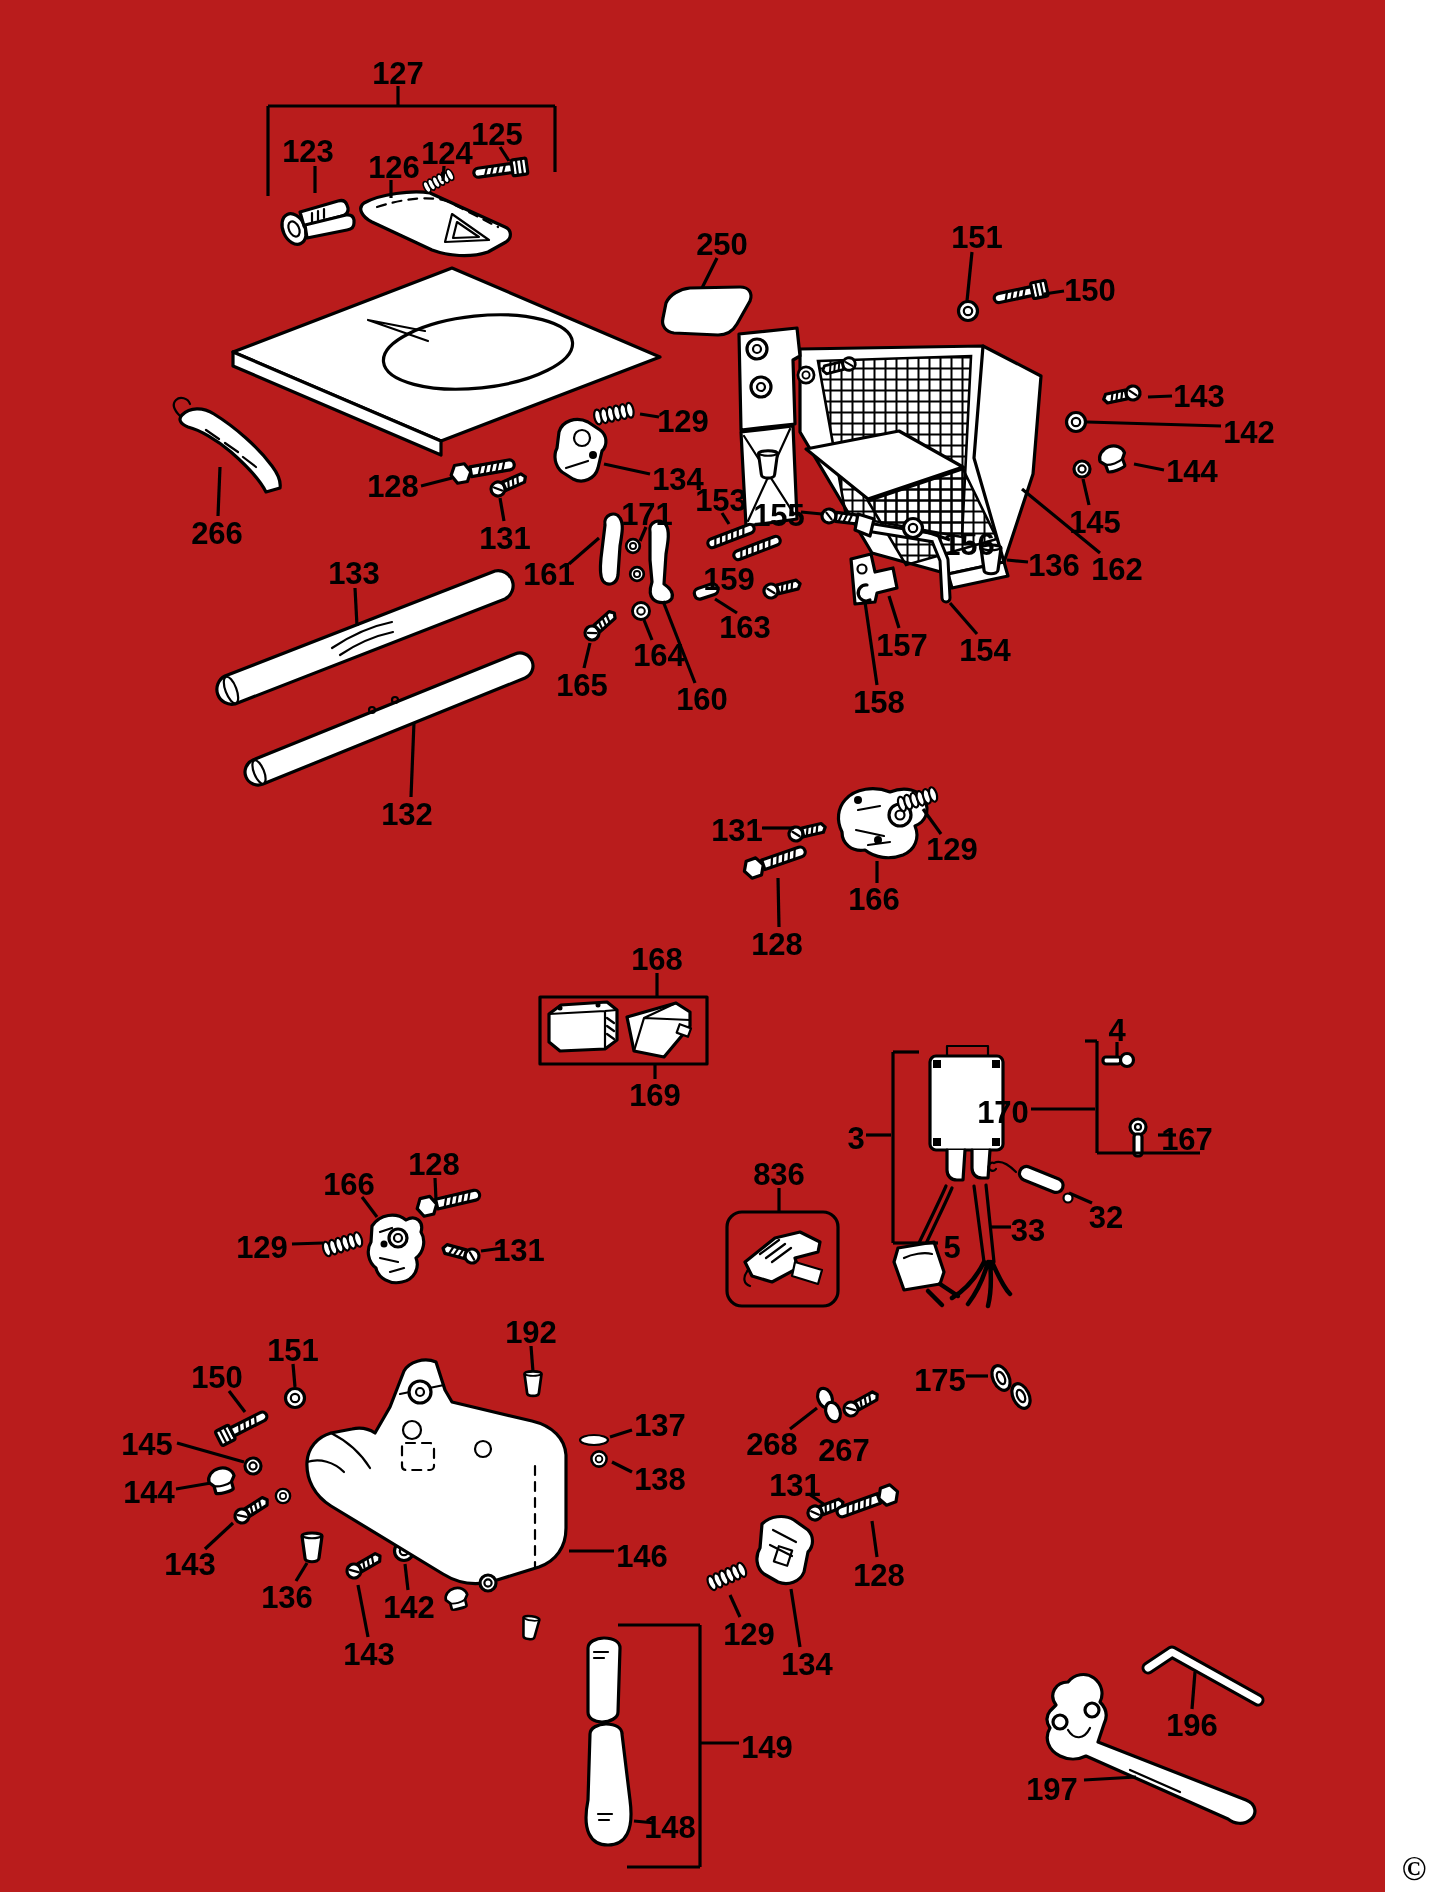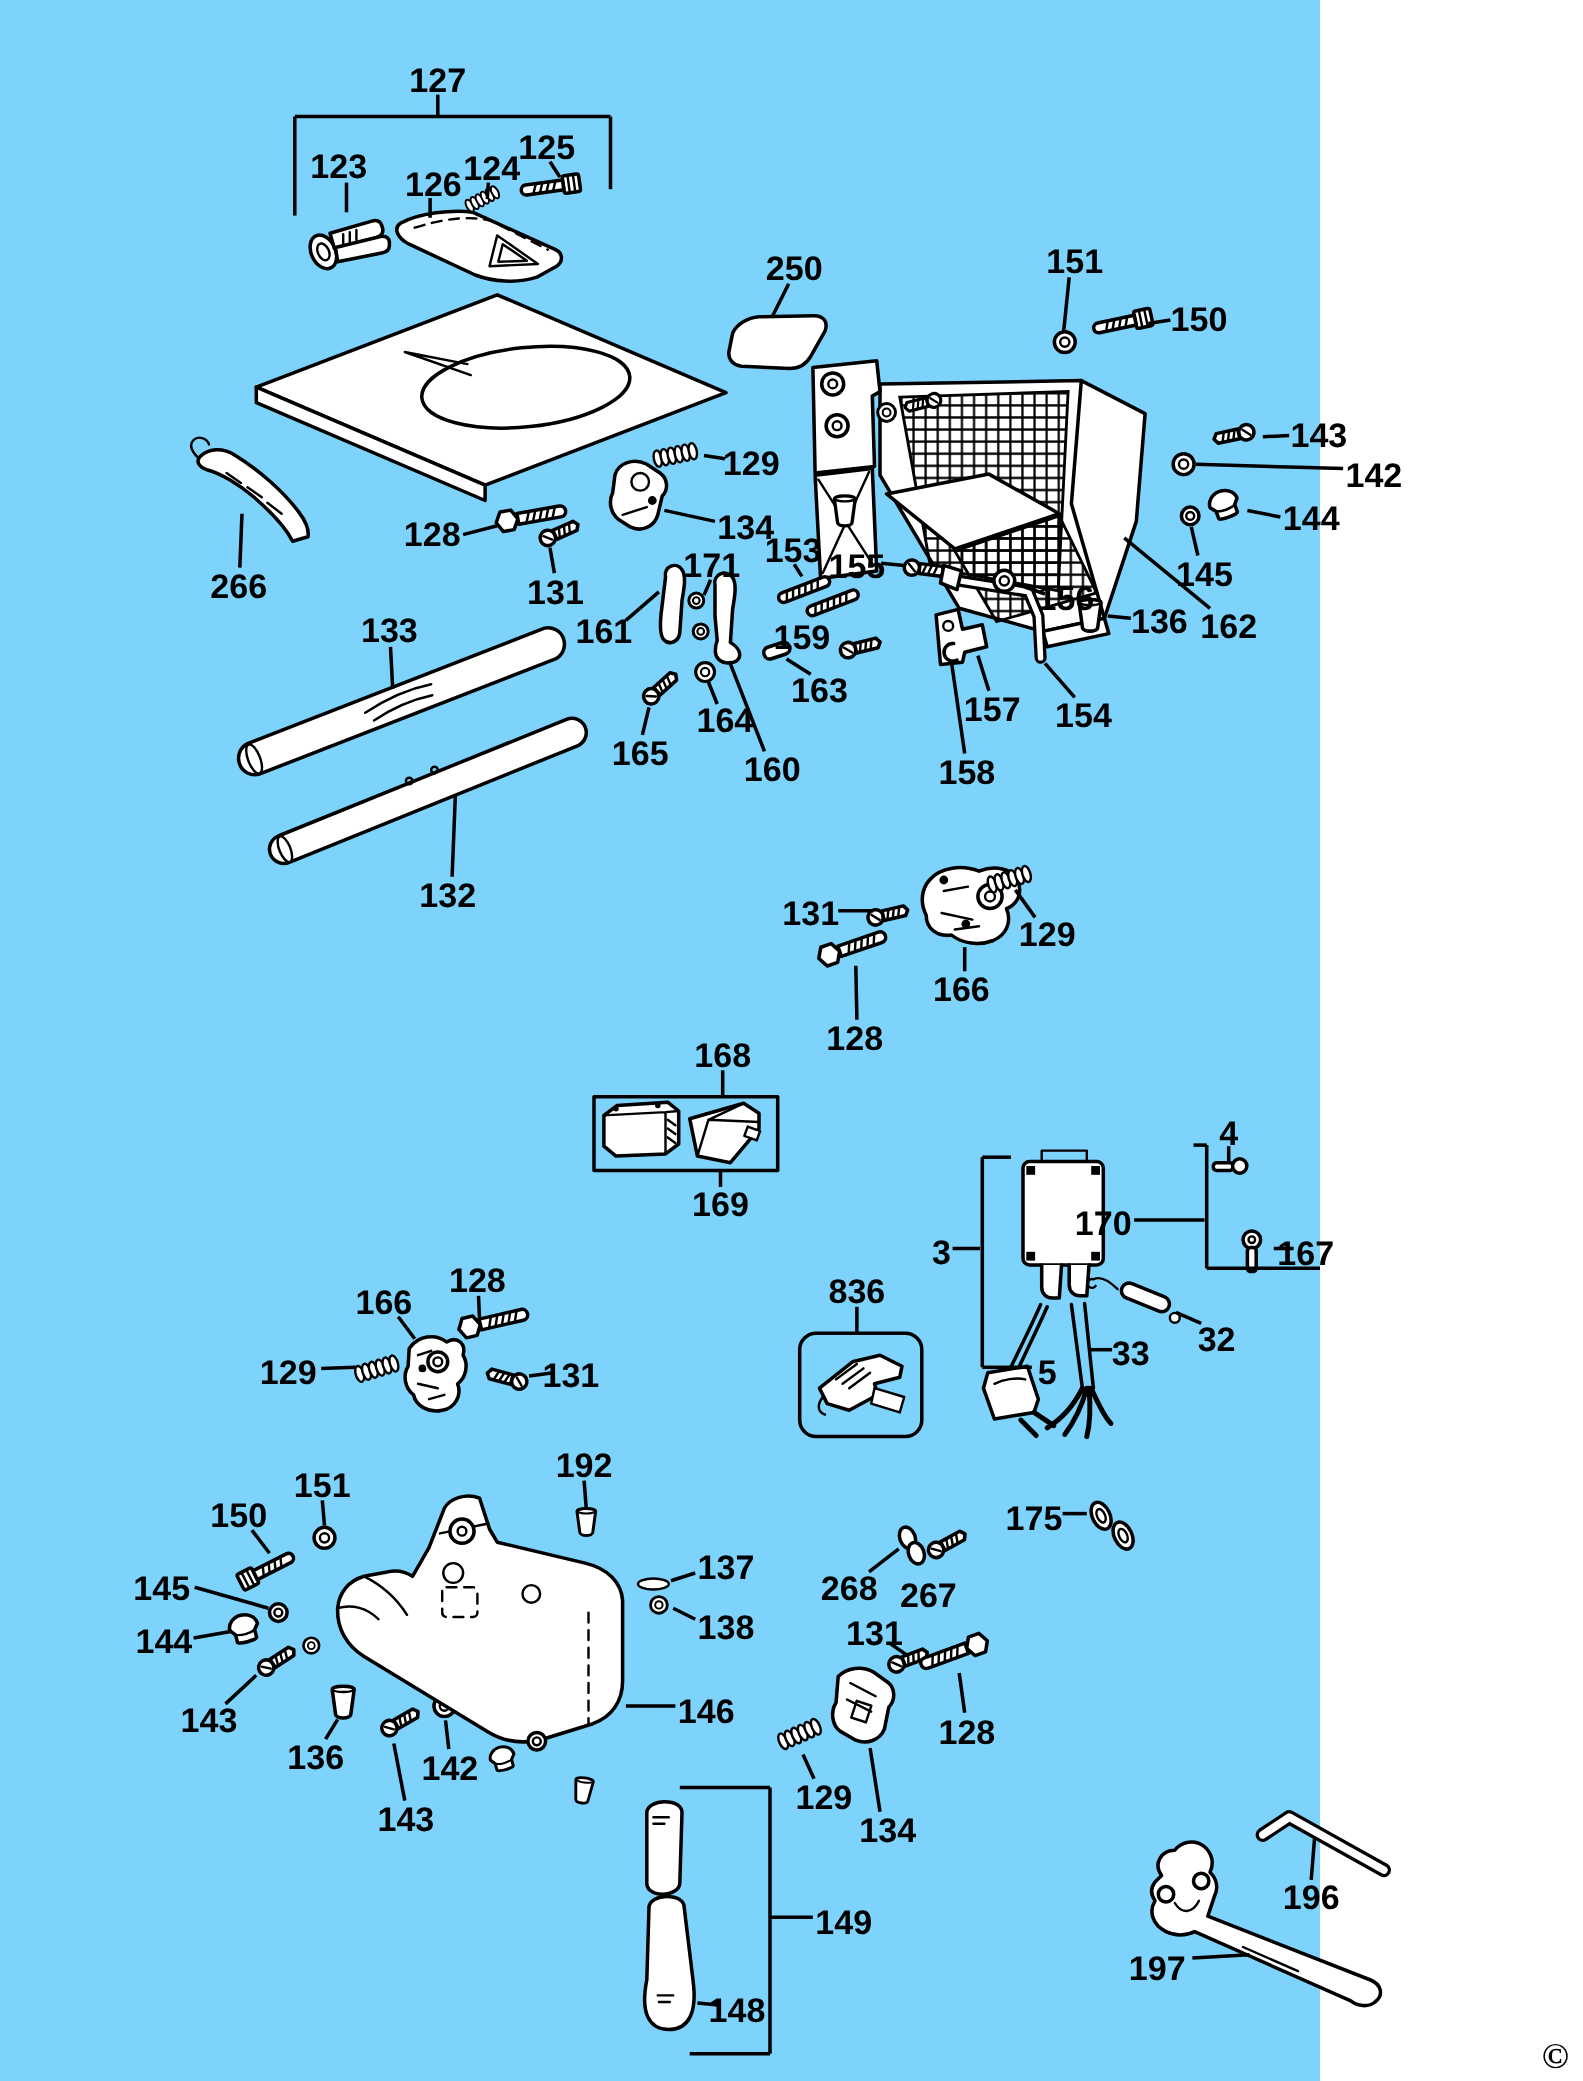--- a/index.html
+++ b/index.html
@@ -1,16 +1,16 @@
 <!DOCTYPE html>
 <html><head>
 <meta charset="utf-8">
 <style>
   html,body{margin:0;padding:0;background:#fff;}
-  .page{width:1200px;height:1892px;position:relative;background:#7dd3fc;}
+  .page{width:1385px;height:1892px;position:relative;background:#b91c1c;}
   svg{display:block;}
   .lbl{font:700 31px "Liberation Sans", sans-serif;fill:#000;}
   .cw{font:700 33px "Liberation Serif", serif;fill:#000;}
   .ldr{stroke:#000;stroke-width:3.2;fill:none;stroke-linecap:butt;}
   .w3{fill:#fff;stroke:#000;stroke-width:3.2;stroke-linejoin:round;stroke-linecap:round;}
   .s3{fill:none;stroke:#000;stroke-width:3.2;stroke-linejoin:round;stroke-linecap:round;}
   .t2{stroke-width:2.2;}
   .d{stroke-dasharray:9 7;}
   .fb{fill:#000;stroke:none;}
 </style>

